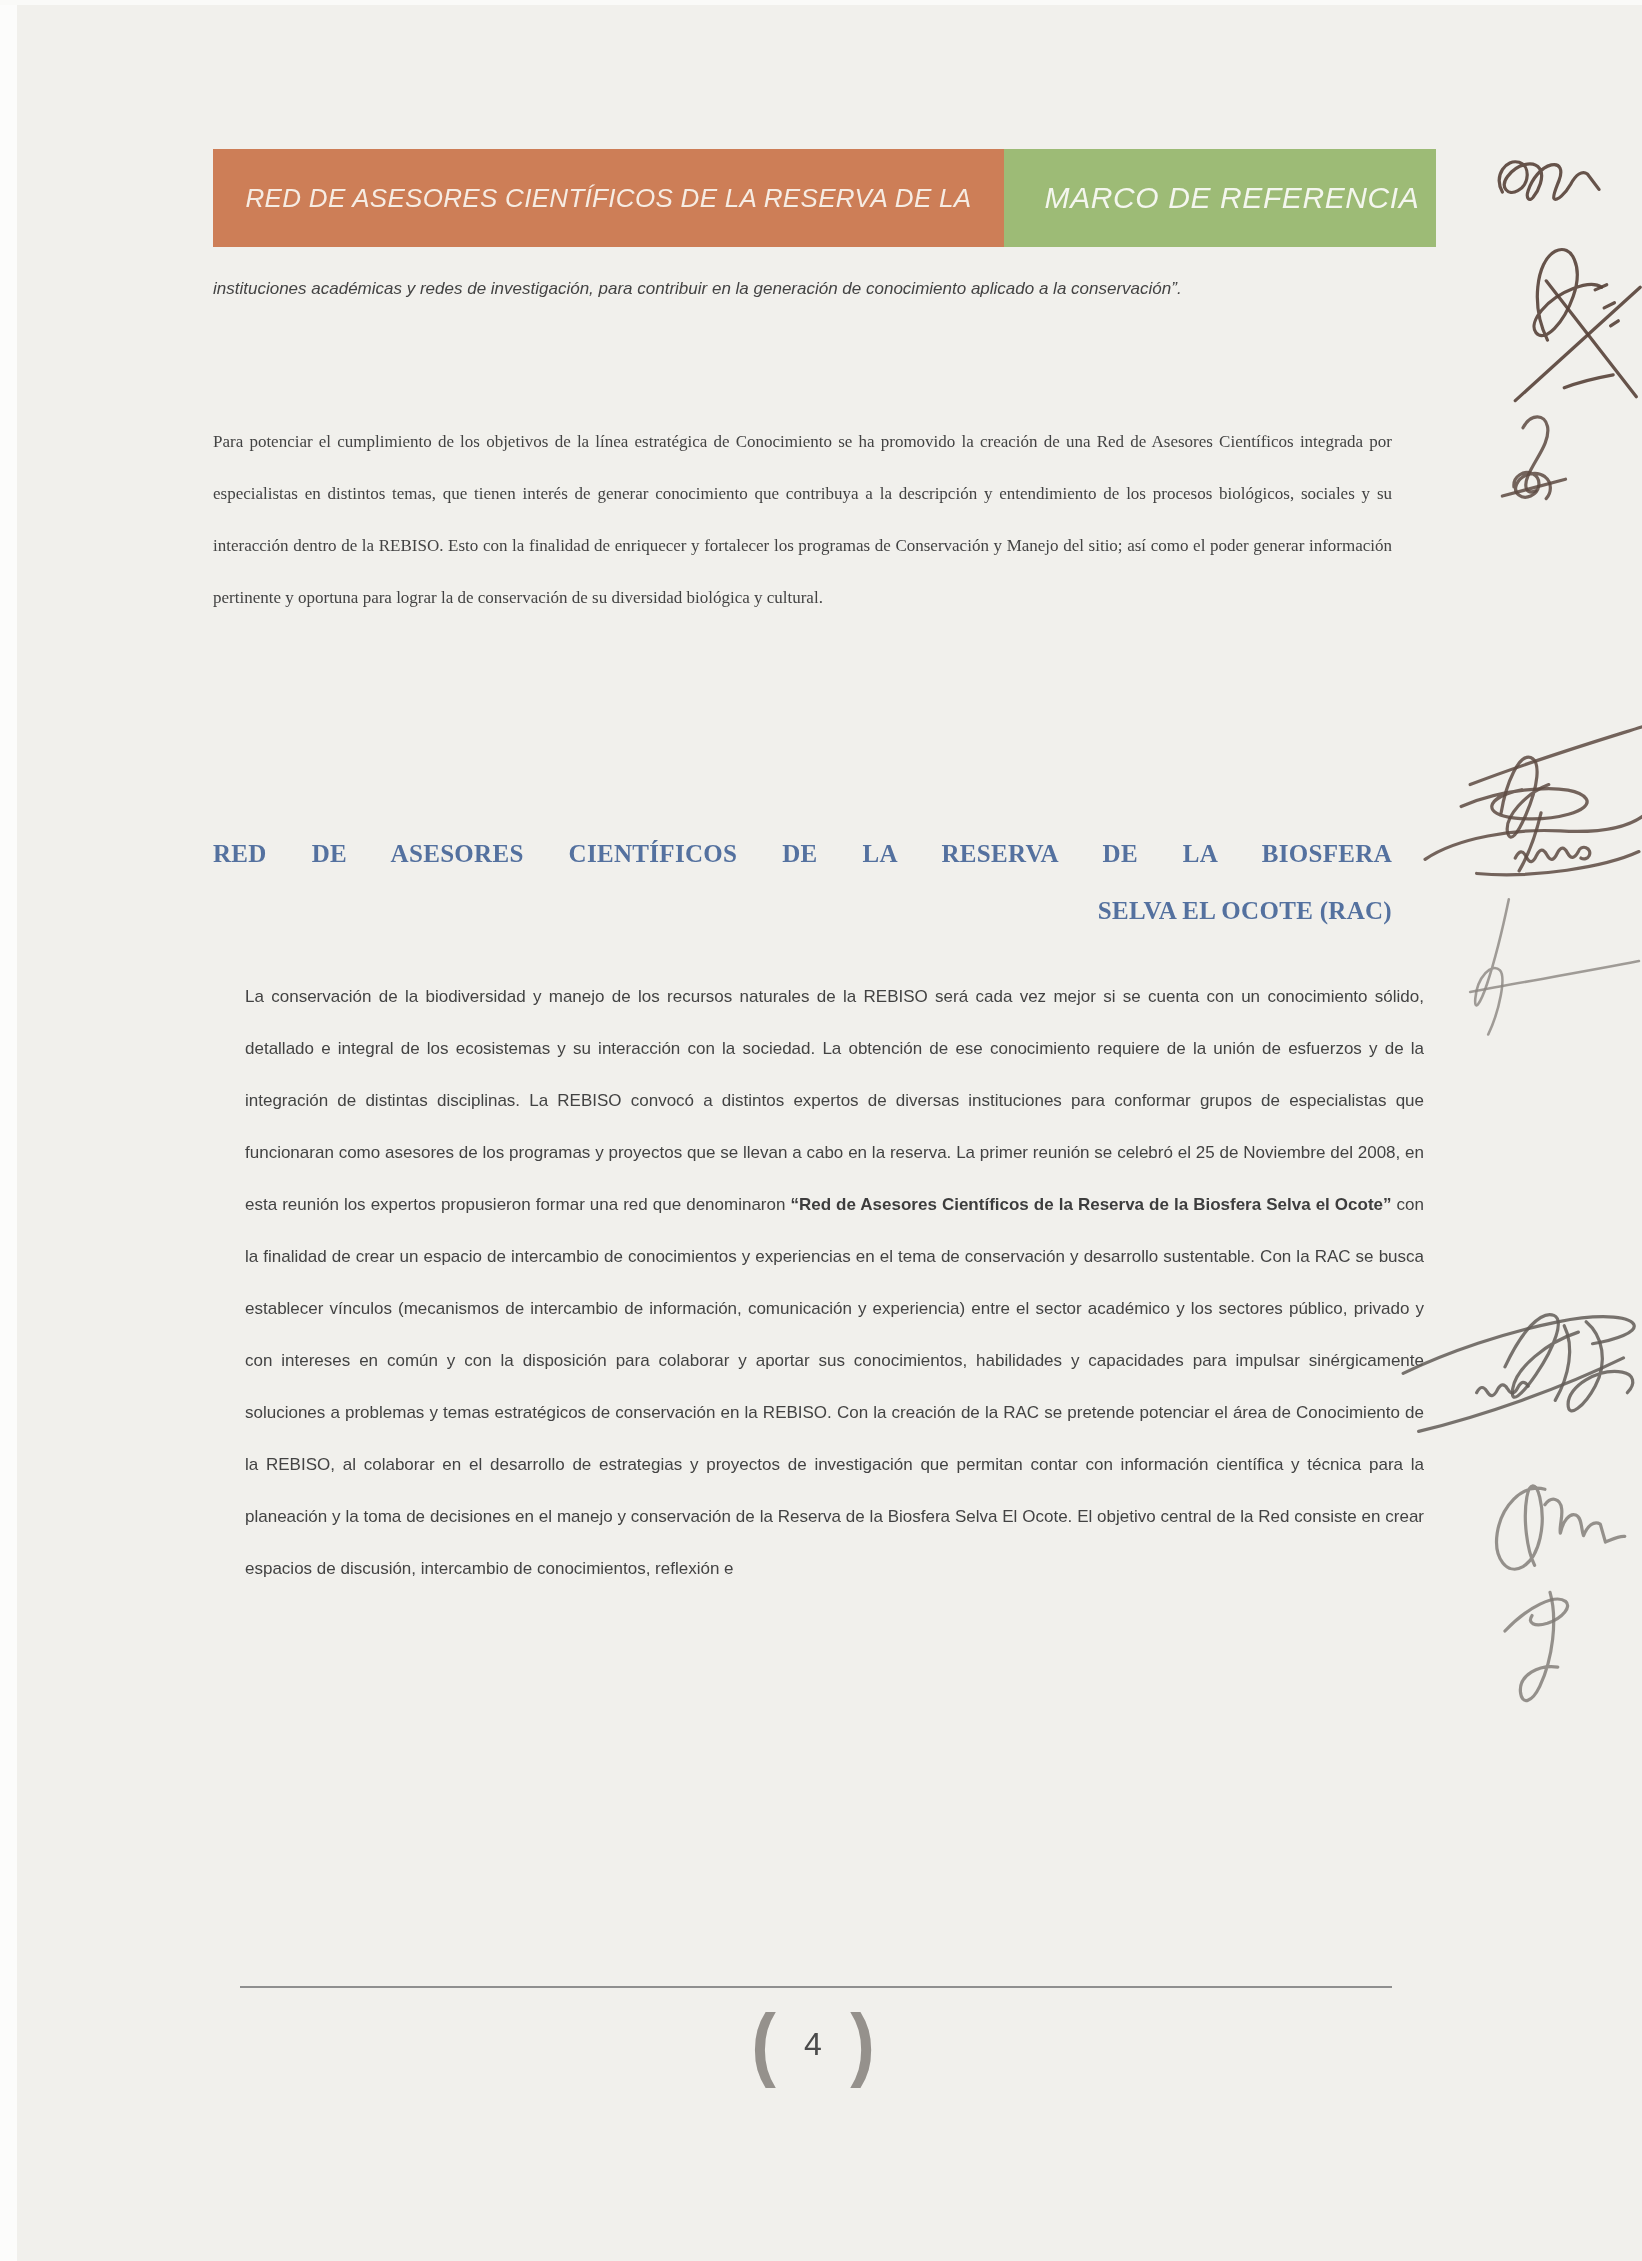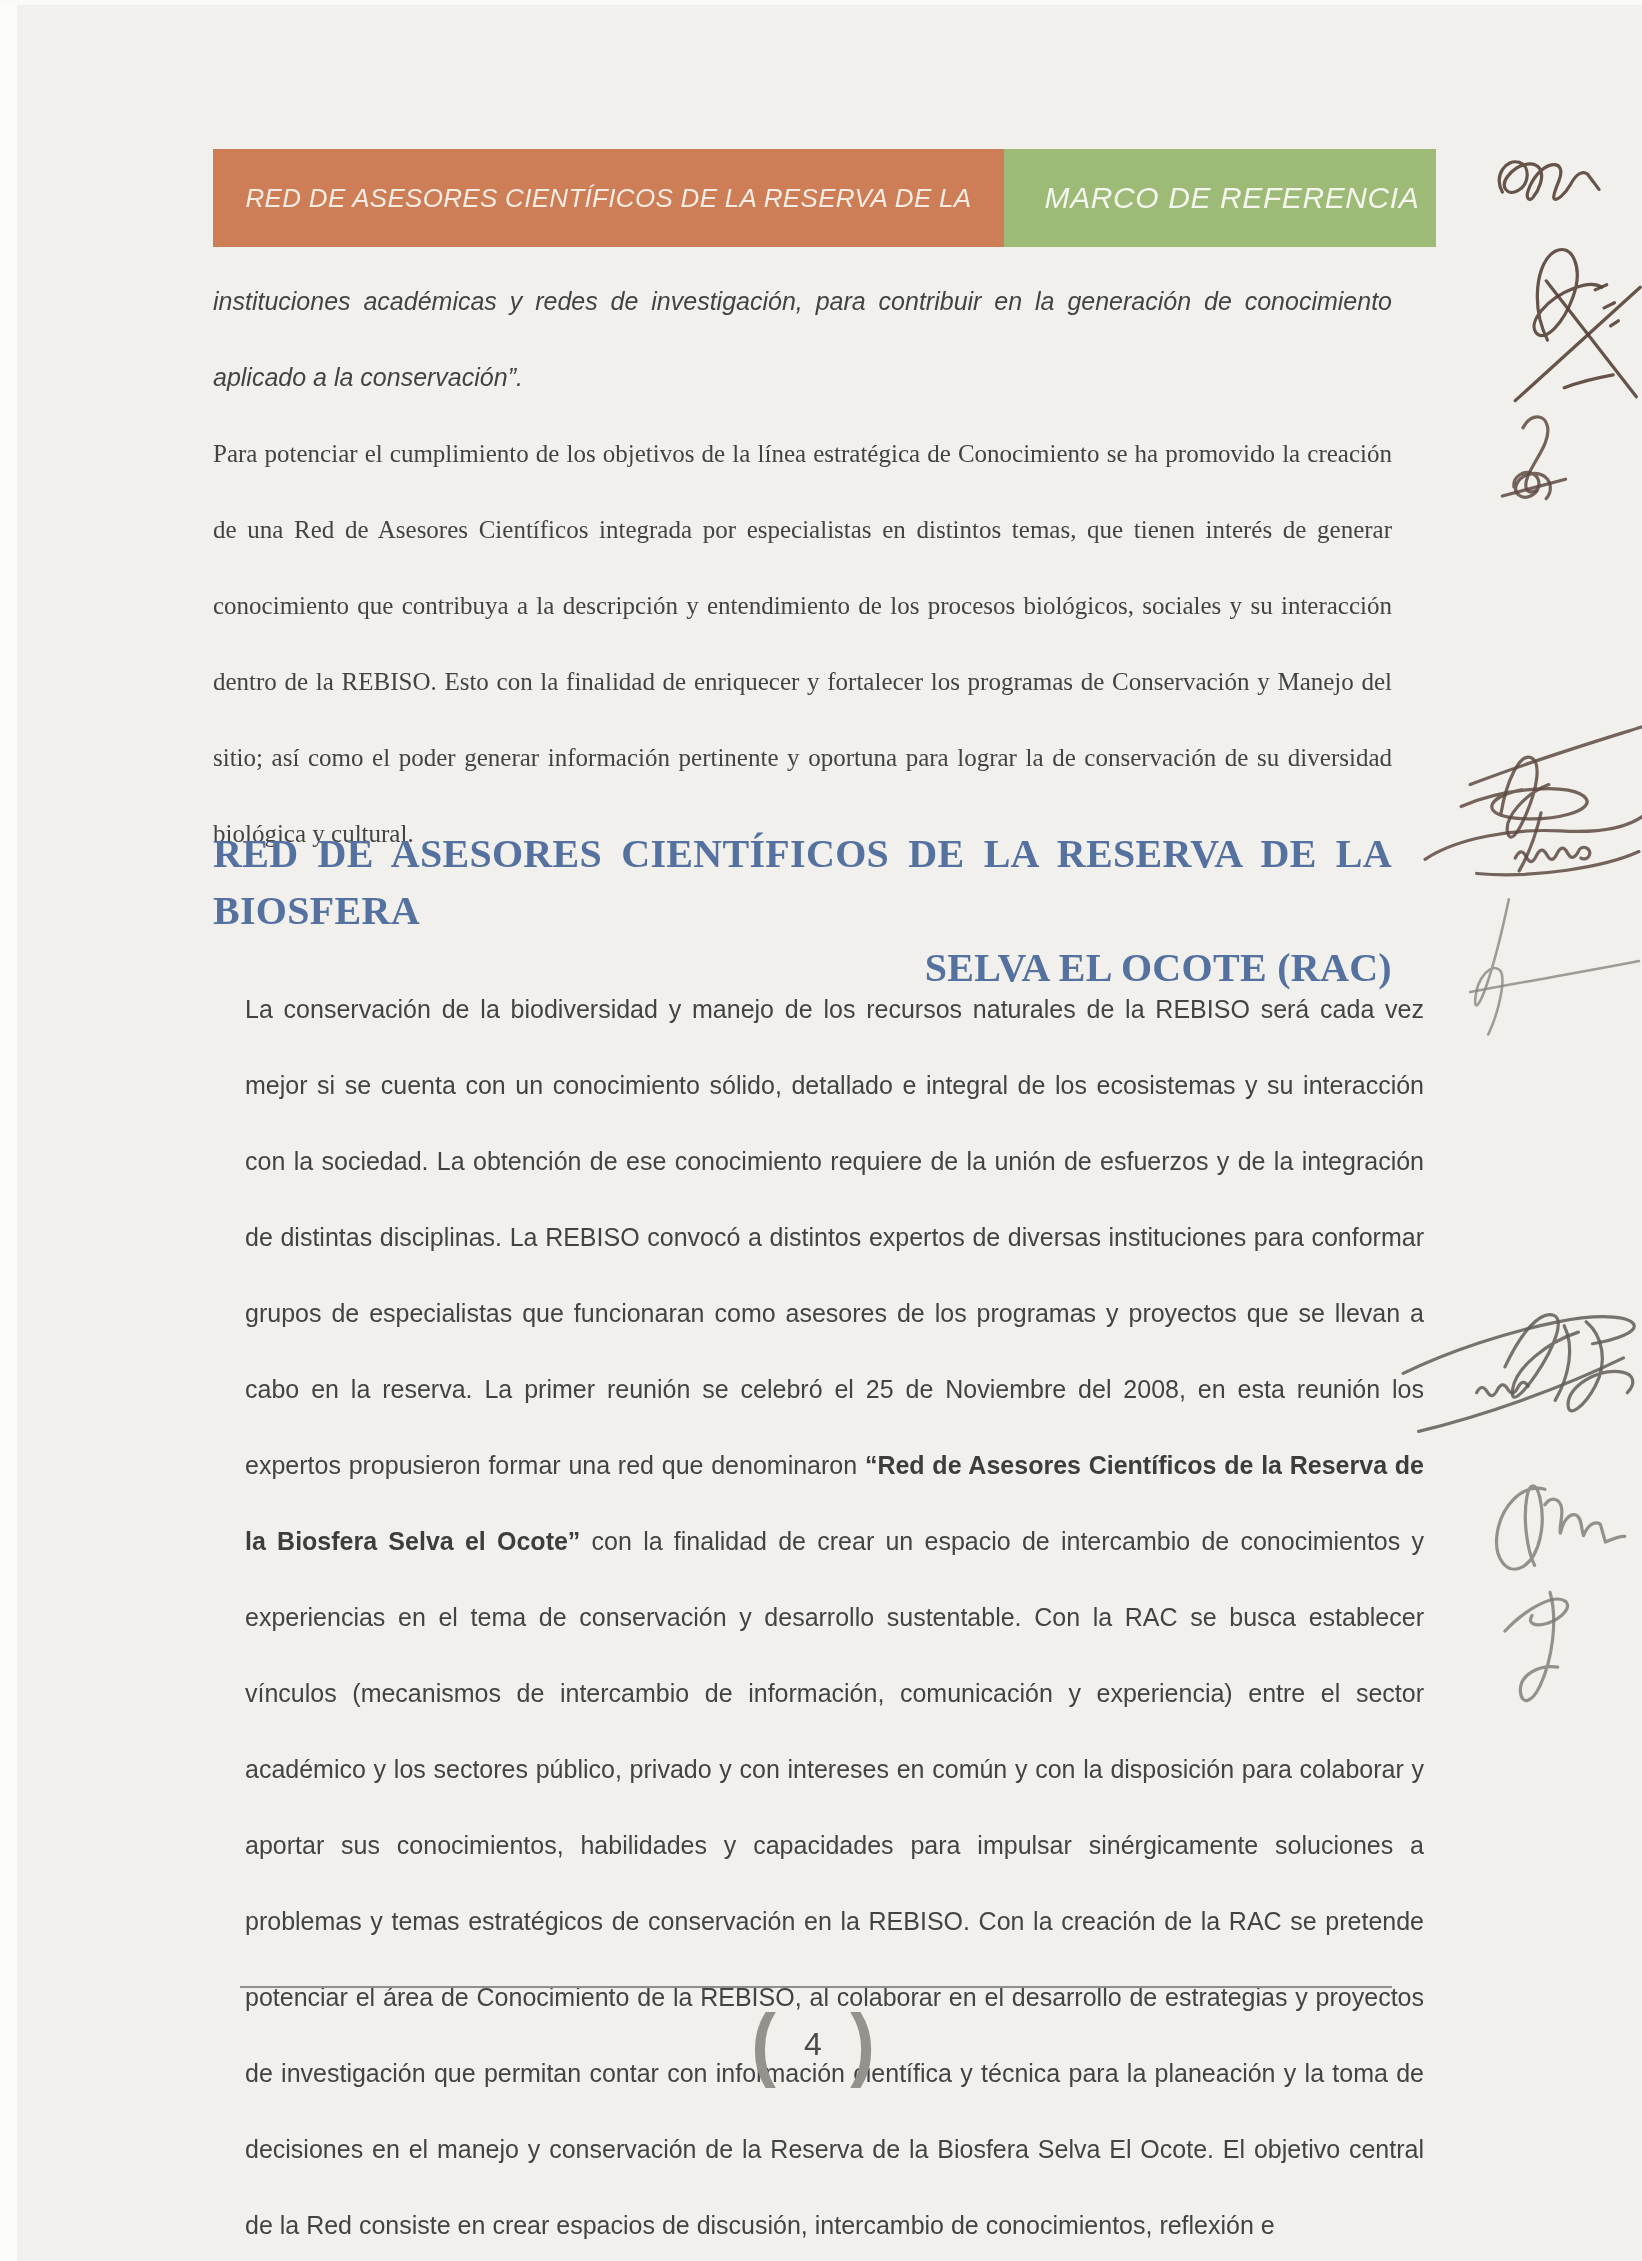--- a/index.html
+++ b/index.html
@@ -31,32 +31,32 @@
     letter-spacing:0.3px;
   }
   .banner-green {
     width:408px;
     color:#f4f6ee; font-size:30px; letter-spacing:0.6px;padding-left:24px;
   }
 
   
   .textblock {
     position:absolute; left:213px; width:1179px;
-    color:#434343; font-size:25px; line-height:76px;
+    color:#434343; font-size:17px; line-height:52px;
     text-align:justify;
   }
   .quote { top:263px; font-style:italic; }
   .para-2 { top:416px;font-family:Liberation Serif, serif; }
   .para-rac { top:971px;margin-left:32px; }
   .para-rac strong { font-weight:bold; color:#3d3d3d; }
 
   .heading {
     position:absolute; top:825px; left:213px; width:1179px;
     font-family:"Liberation Serif", serif; font-weight:bold;
-    font-size:40px; line-height:57px; color:#54719f;
+    font-size:25px; line-height:57px; color:#54719f;
     letter-spacing:0.3px;
   }
   .heading .line1 { text-align:justify; text-align-last:justify; }
   .heading .line2 { text-align:right; }
 
   
   .footer-rule {
     position:absolute; top:1986px; left:240px; width:1152px; height:1.9px;
     background:#8f8f8f;
   }

